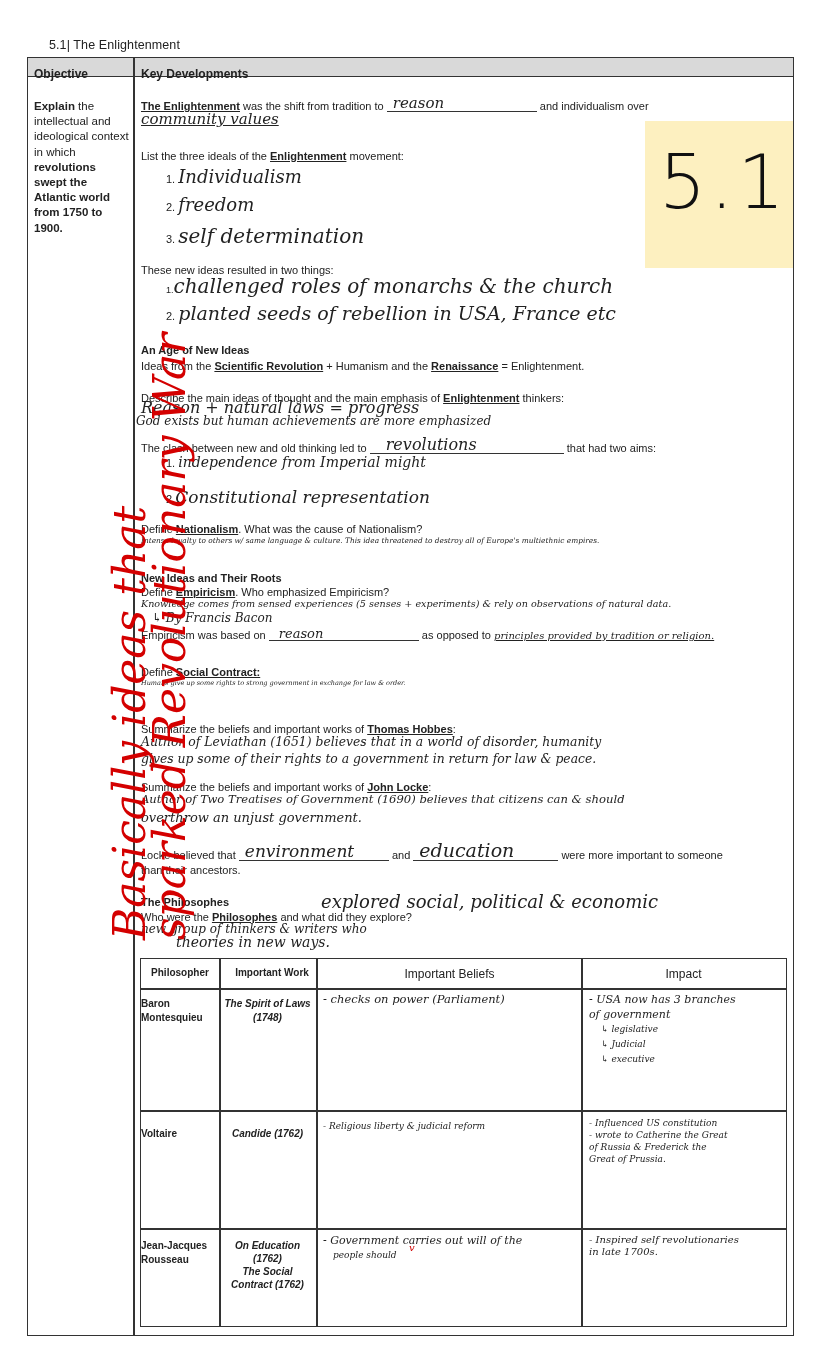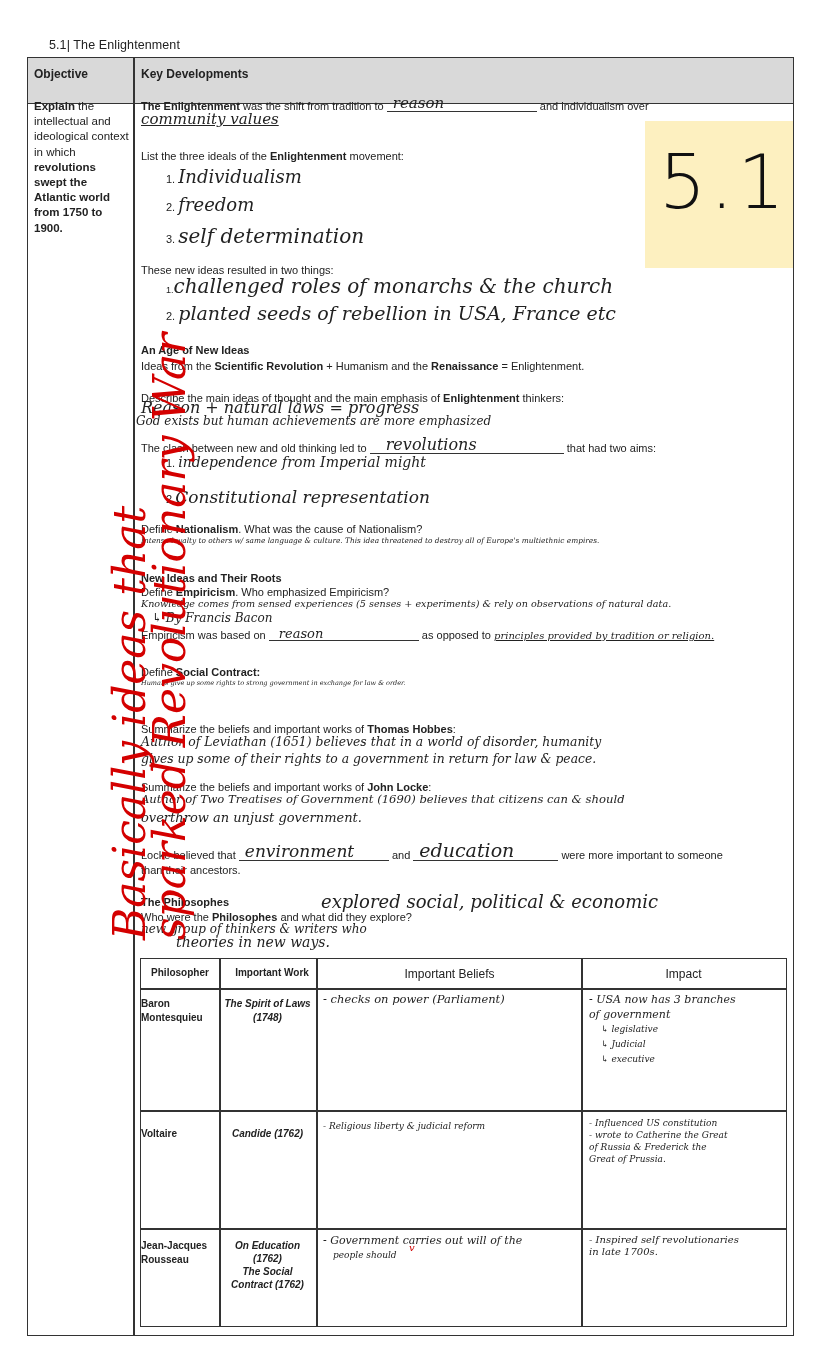--- a/index.html
+++ b/index.html
@@ -2,29 +2,29 @@
 <html><head>
 <meta charset="utf-8">
 <style>
   * { box-sizing: border-box; margin: 0; padding: 0; }
   html, body { width: 828px; height: 1363px; background: #ffffff; overflow: hidden; }
   body { position: relative; font-family: "Liberation Sans", sans-serif; color: #1a1a1a; }
 
   .page-title { position: absolute; left: 49px; top: 38px; font-size: 12.5px; color: #222; letter-spacing: 0.1px; }
 
   .outer { position: absolute; left: 27px; top: 57px; width: 767px; height: 1279px; border: 1.5px solid #333; }
-  .hdr { position: absolute; left: 0; top: 0; width: 100%; height: 46px; background: #d9d9d9; border-bottom: 1.5px solid #333; }
+  .hdr { position: absolute; left: 0; top: 0; width: 100%; height: 19px; background: #d9d9d9; border-bottom: 1.5px solid #333; }
   .hdr-cell { position: absolute; top: 9px; font-weight: bold; font-size: 12px; color: #222; }
   .col-div { position: absolute; left: 105px; top: 0; width: 1.5px; height: 100%; background: #333; }
 
   .objective { position: absolute; left: 6px; top: 41px; width: 96px; font-size: 11.5px; line-height: 15.2px; color: #222; }
   .objective b { font-weight: bold; }
 
   .q { position: absolute; left: 113px; font-size: 11px; color: #222; white-space: nowrap; }
-  .q b { font-weight: bold; }
+  .q b { font-weight: bold; text-decoration: underline; }
   .h2 { position: absolute; left: 113px; font-size: 11px; font-weight: bold; color: #222; text-align: right; }
   .blank { display: inline-block; border-bottom: 1px solid #333; height: 13px; vertical-align: bottom; position: relative; }
   .blank .hw { position: absolute; left: 6px; bottom: -1px; }
 
   .hw { font-family: "DejaVu Serif", serif; font-style: italic; color: #222; white-space: nowrap; }
   .hw-abs { position: absolute; }
   .red { color: #d00000; }
 
   .sticky { position: absolute; left: 645px; top: 121px; width: 148px; height: 147px; background: #fdf0c0; }
   .sticky-text { position: absolute; left: 14px; top: 18px; font-family: "DejaVu Sans", sans-serif; font-weight: 300; font-size: 74px; color: #111; letter-spacing: 4px; }

